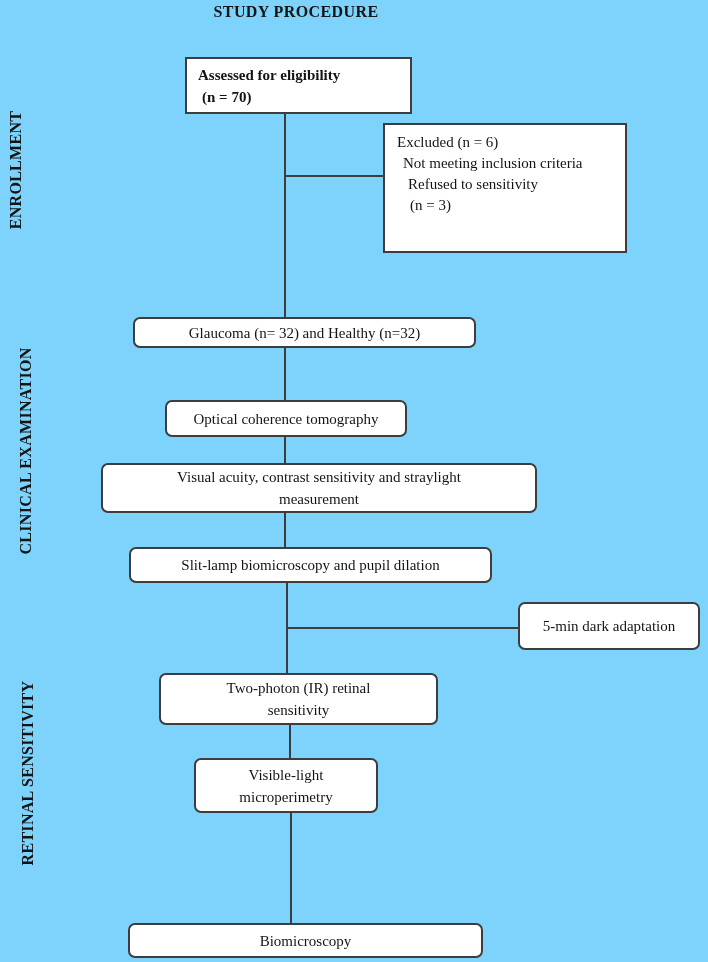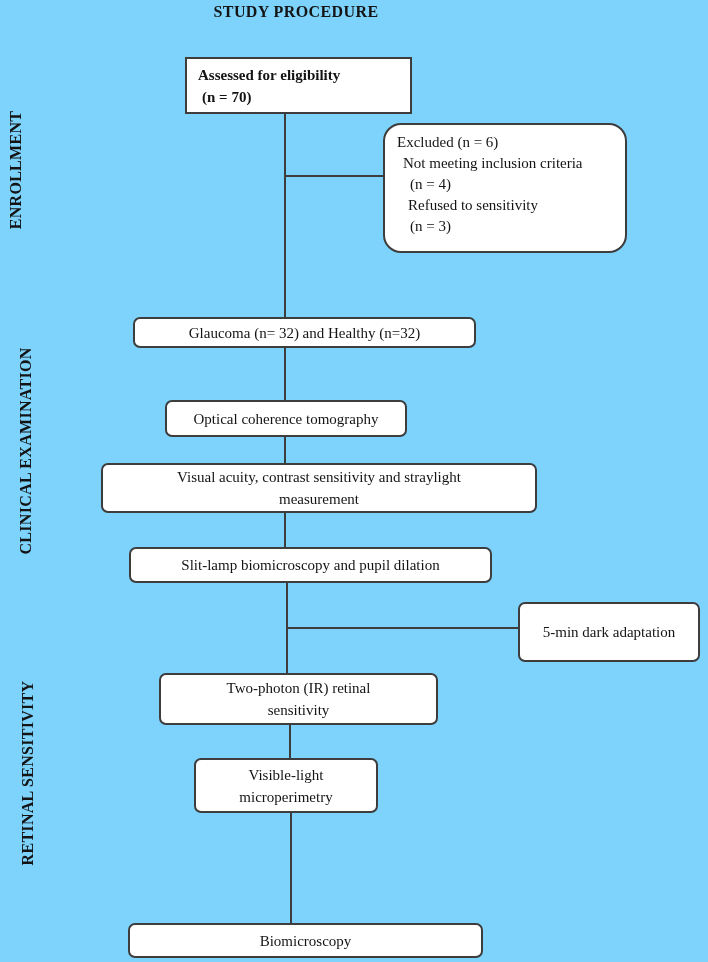--- a/index.html
+++ b/index.html
@@ -50,26 +50,26 @@
     display: flex;
     align-items: center;
     justify-content: center;
     text-align: center;
     white-space: pre-line;
     border-radius: 7px;
   }
   .box.left { text-align: left; }
 
   #b-assessed      { left: 185px; top: 57px;  width: 227px; height: 57px; padding: 5px 6px 0 11px; font-weight: bold; }
-  #b-excluded      { left: 383px; top: 123px; width: 244px; height: 130px; padding: 7px 6px 0 12px; line-height: 21px; border-radius: 18px; }
+  #b-excluded      { left: 383px; top: 123px; width: 244px; height: 130px; padding: 7px 6px 0 12px; line-height: 21px; }
   #b-cohort        { left: 133px; top: 317px; width: 343px; height: 31px; }
   #b-oct           { left: 165px; top: 400px; width: 242px; height: 37px; }
   #b-visual        { left: 101px; top: 463px; width: 436px; height: 50px; }
   #b-slitlamp      { left: 129px; top: 547px; width: 363px; height: 36px; }
-  #b-dark          { left: 518px; top: 602px; width: 182px; height: 60px; }
+  #b-dark          { left: 518px; top: 602px; width: 182px; height: 48px; }
   #b-twophoton     { left: 159px; top: 673px; width: 279px; height: 52px; }
   #b-visible       { left: 194px; top: 758px; width: 184px; height: 55px; }
   #b-biomicroscopy { left: 128px; top: 923px; width: 355px; height: 35px; }
 
   .ind-1 { padding-left: 4px; }
   .ind-2 { padding-left: 6px; }
   .ind-3 { padding-left: 13px; }
   .ind-4 { padding-left: 11px; }
 
   .connector {
@@ -110,21 +110,20 @@
   <div class="connector v" id="v7"></div>
 
   <div class="box left" id="b-assessed">
     <div>Assessed for eligibility</div>
     <div class="ind-1">(n = 70)</div>
   </div>
 
   <div class="box left" id="b-excluded">
     <div>Excluded (n = 6)</div>
     <div class="ind-2">Not meeting inclusion criteria</div>
-    <div class="ind-3">(n = 4)</div>
     <div class="ind-4">Refused to sensitivity</div>
     <div class="ind-3">(n = 3)</div>
   </div>
 
   <div class="box center" id="b-cohort">Glaucoma (n= 32) and Healthy (n=32)</div>
 
   <div class="box center" id="b-oct">Optical coherence tomography</div>
 
   <div class="box center" id="b-visual">Visual acuity, contrast sensitivity and straylight
 measurement</div>

